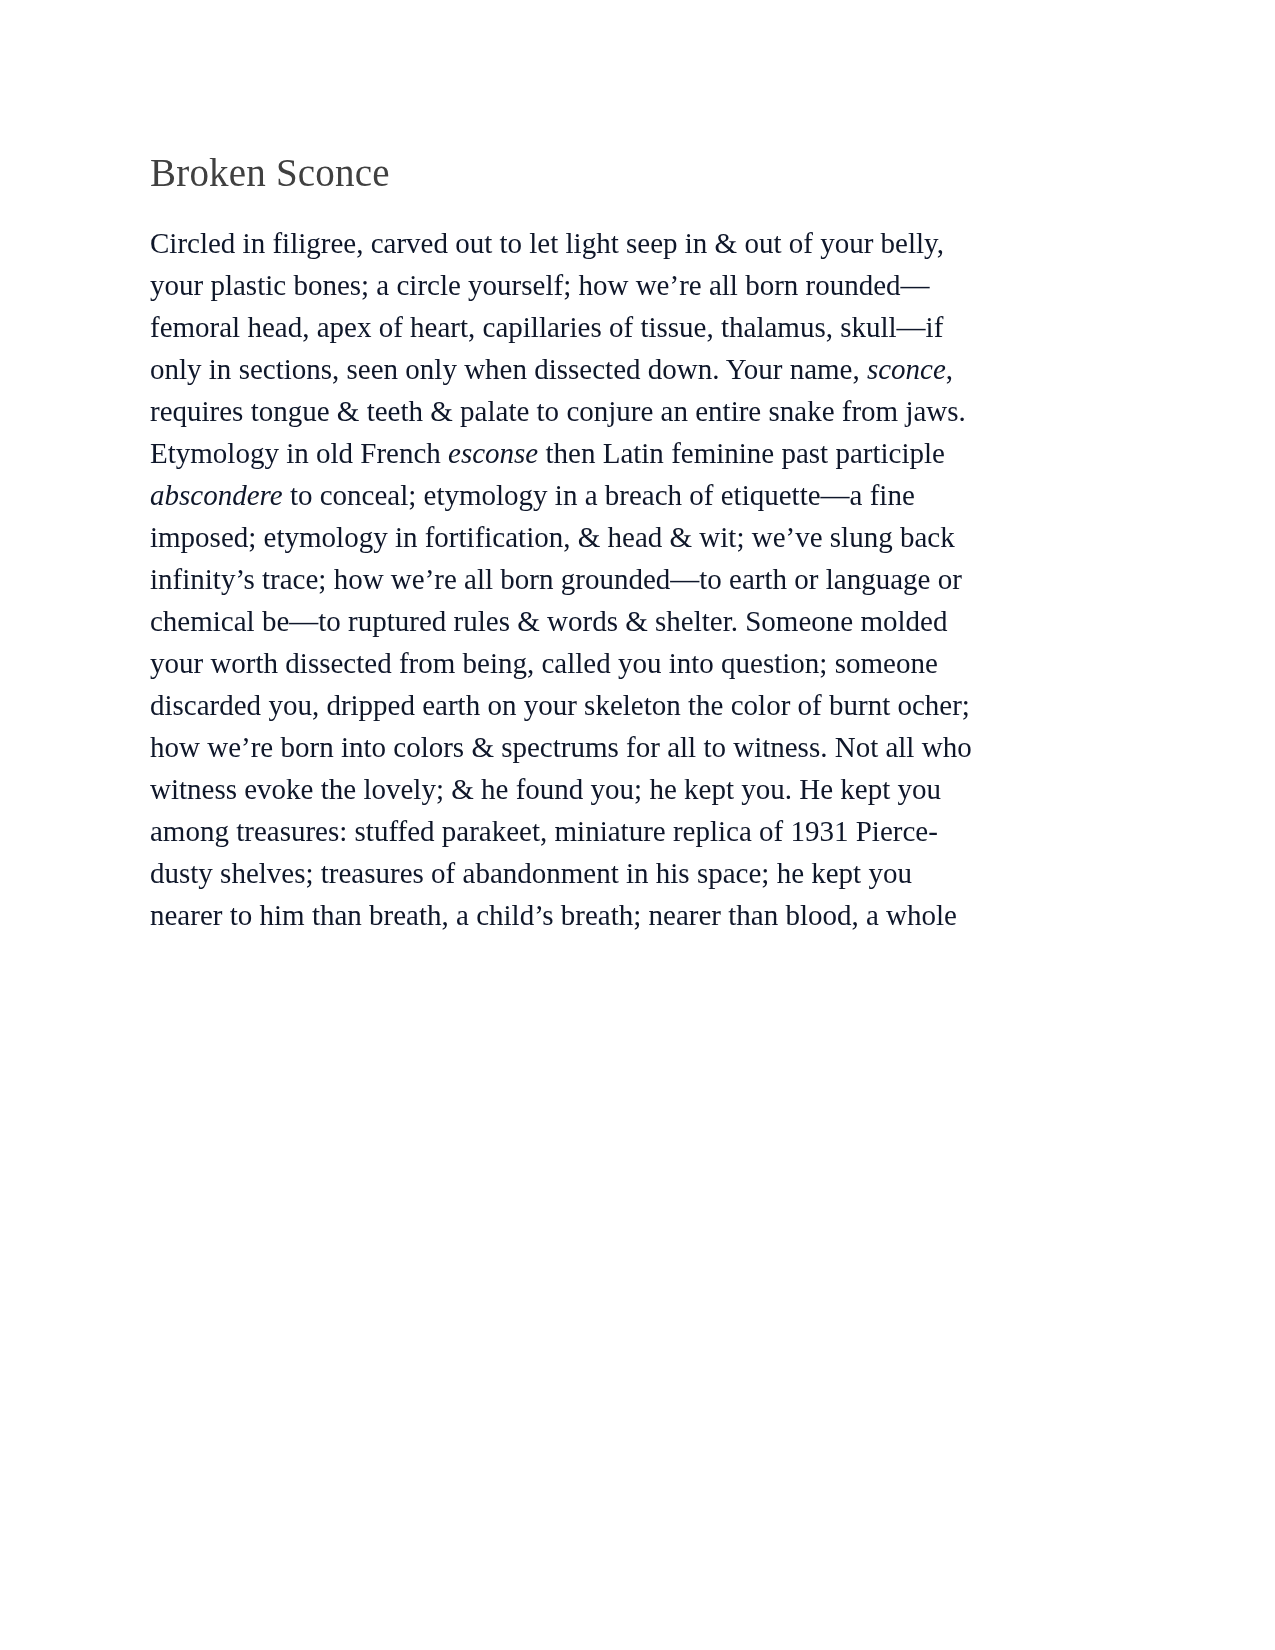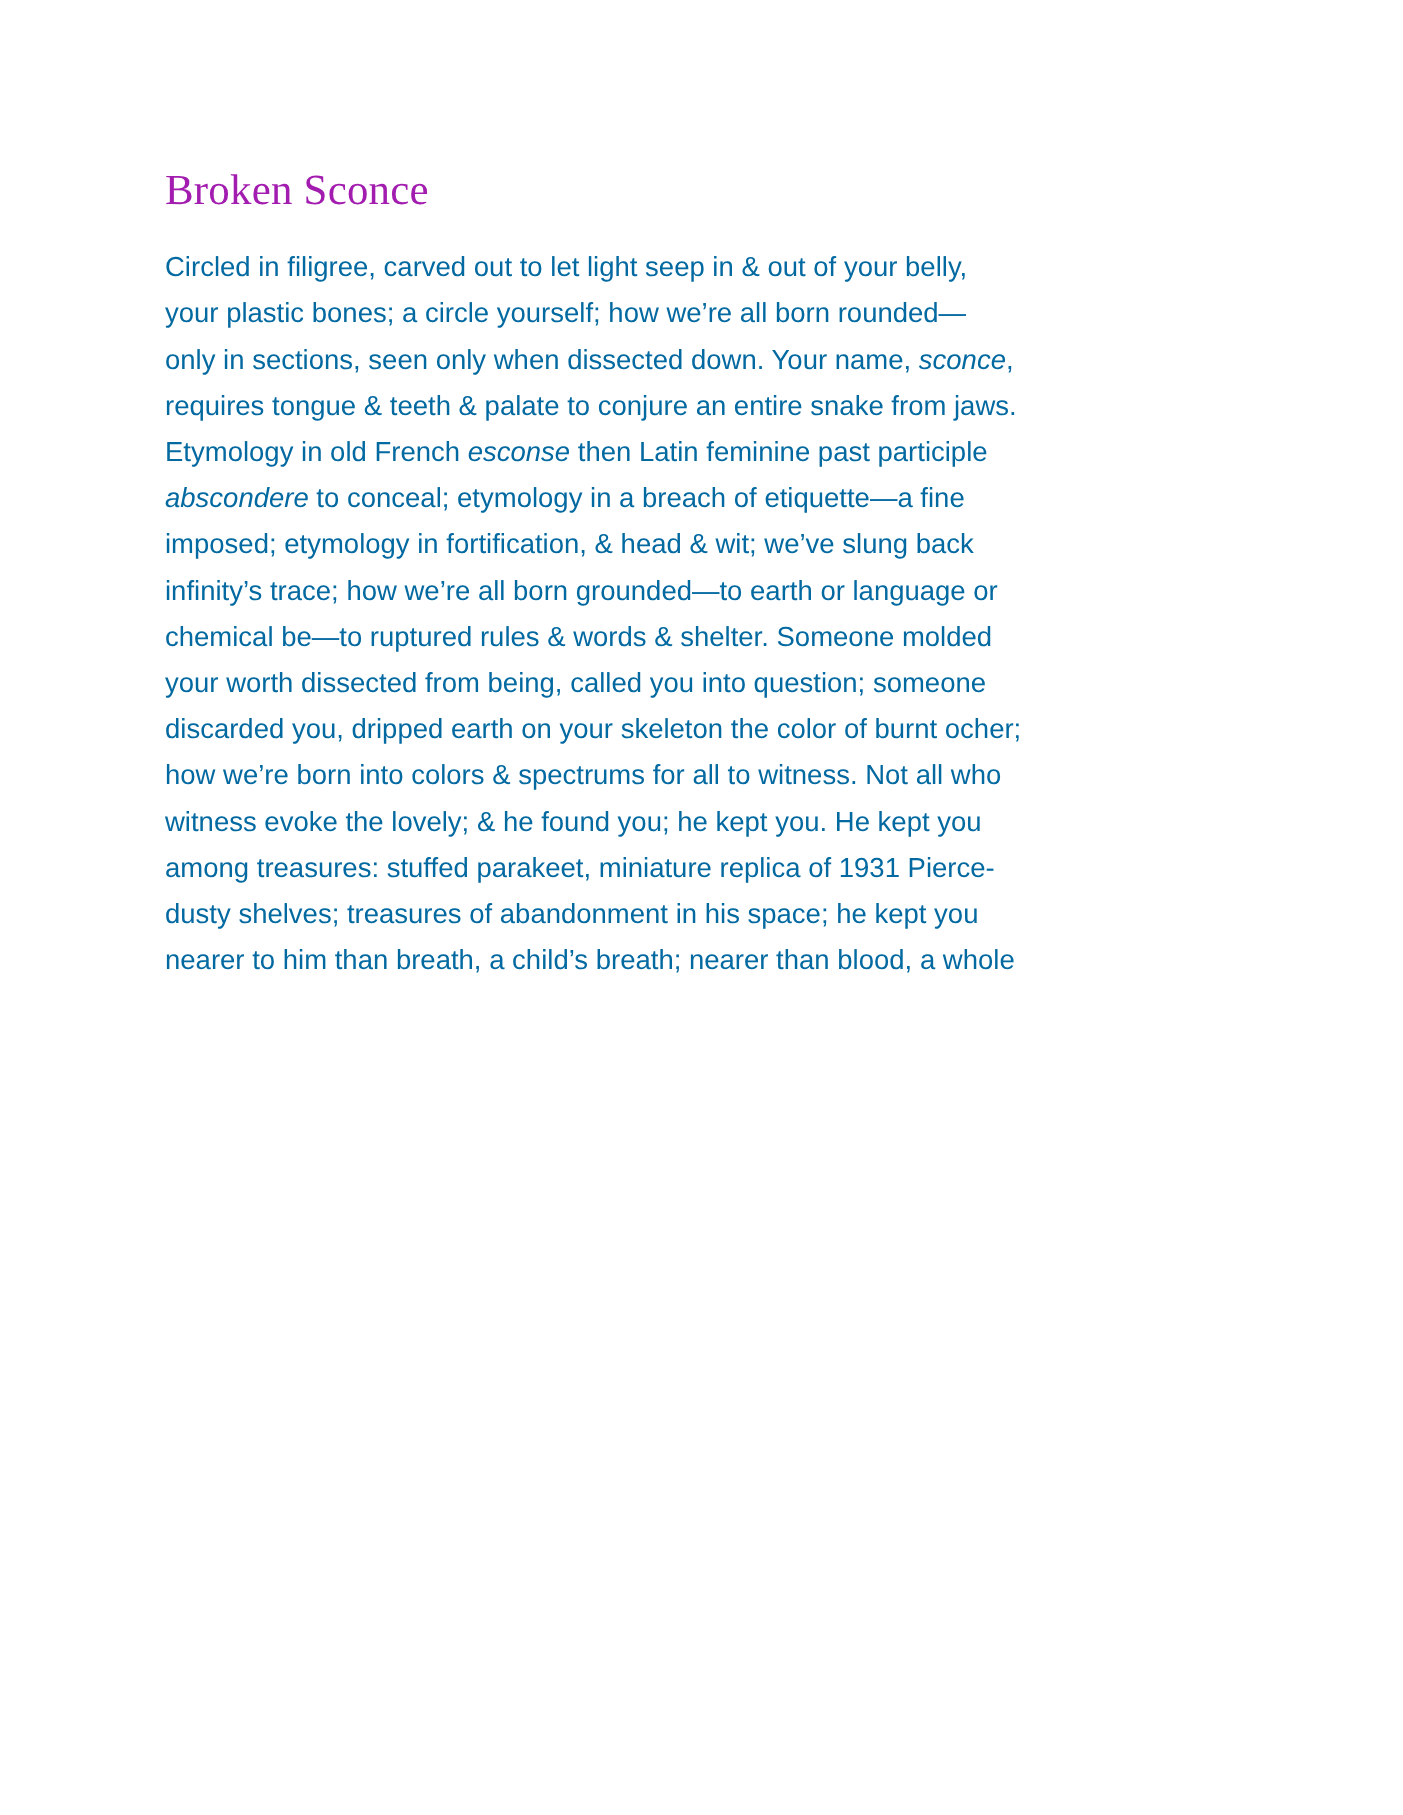--- a/index.html
+++ b/index.html
@@ -1,44 +1,45 @@
 <!DOCTYPE html>
 <html><head>
   <meta charset="utf-8">
   <style>
     html, body { margin: 0; padding: 0; background: #ffffff; }
     body { width: 1275px; height: 1650px; position: relative; overflow: hidden; }
     .page { position: absolute; left: 0; top: 0; width: 1275px; height: 1650px; background: #ffffff; }
     .title {
       position: absolute; left: 150px; top: 150px;
       font-family: "Liberation Serif", "DejaVu Serif", serif;
-      font-size: 39px; color: #a21caf; font-weight: normal; margin: 0; letter-spacing: 0.2px;
+      font-size: 39px; color: #404040; font-weight: normal; margin: 0; letter-spacing: 0.2px;
     }
     .body-text {
       position: absolute; left: 150px; top: 222px; width: 674px;
-      font-family: Liberation Sans, sans-serif;
-      font-size: 25px; color: #0369a1;
+      font-family: Liberation Serif, serif;
+      font-size: 29px; color: #0f172a;
     }
     .line {
       height: 42px; line-height: 42px;
       text-align: justify; text-align-last: justify;
       white-space: nowrap; overflow: visible;
     }
     .line.last { text-align-last: left; }
     .line span { white-space: pre; }
     .it { font-style: italic; margin-top: 28px; }
   </style>
 </head>
 <body>
 
 <div class="page">
   <h1 class="title">Broken Sconce</h1>
   <div class="body-text" id="poem-body">
       <div class="line"><span>Circled</span> <span>in</span> <span>filigree,</span> <span>carved</span> <span>out</span> <span>to</span> <span>let</span> <span>light</span> <span>seep</span> <span>in</span> <span>&amp;</span> <span>out</span> <span>of</span> <span>your</span> <span>belly,</span></div>
       <div class="line"><span>your</span> <span>plastic</span> <span>bones;</span> <span>a</span> <span>circle</span> <span>yourself;</span> <span>how</span> <span>we’re</span> <span>all</span> <span>born</span> <span>rounded—</span></div>
+      <div class="line"><span>femoral</span> <span>head,</span> <span>apex</span> <span>of</span> <span>heart,</span> <span>capillaries</span> <span>of</span> <span>tissue,</span> <span>thalamus,</span> <span>skull—if</span></div>
       <div class="line"><span>only</span> <span>in</span> <span>sections,</span> <span>seen</span> <span>only</span> <span>when</span> <span>dissected</span> <span>down.</span> <span>Your</span> <span>name,</span> <span class="it">sconce</span><span>,</span></div>
       <div class="line"><span>requires</span> <span>tongue</span> <span>&amp;</span> <span>teeth</span> <span>&amp;</span> <span>palate</span> <span>to</span> <span>conjure</span> <span>an</span> <span>entire</span> <span>snake</span> <span>from</span> <span>jaws.</span></div>
       <div class="line"><span>Etymology</span> <span>in</span> <span>old</span> <span>French</span> <span class="it">esconse</span> <span>then</span> <span>Latin</span> <span>feminine</span> <span>past</span> <span>participle</span></div>
       <div class="line"><span class="it">abscondere</span> <span>to</span> <span>conceal;</span> <span>etymology</span> <span>in</span> <span>a</span> <span>breach</span> <span>of</span> <span>etiquette—a</span> <span>fine</span></div>
       <div class="line"><span>imposed;</span> <span>etymology</span> <span>in</span> <span>fortification,</span> <span>&amp;</span> <span>head</span> <span>&amp;</span> <span>wit;</span> <span>we’ve</span> <span>slung</span> <span>back</span></div>
       <div class="line"><span>infinity’s</span> <span>trace;</span> <span>how</span> <span>we’re</span> <span>all</span> <span>born</span> <span>grounded—to</span> <span>earth</span> <span>or</span> <span>language</span> <span>or</span></div>
       <div class="line"><span>chemical</span> <span>be—to</span> <span>ruptured</span> <span>rules</span> <span>&amp;</span> <span>words</span> <span>&amp;</span> <span>shelter.</span> <span>Someone</span> <span>molded</span></div>
       <div class="line"><span>your</span> <span>worth</span> <span>dissected</span> <span>from</span> <span>being,</span> <span>called</span> <span>you</span> <span>into</span> <span>question;</span> <span>someone</span></div>
       <div class="line"><span>discarded</span> <span>you,</span> <span>dripped</span> <span>earth</span> <span>on</span> <span>your</span> <span>skeleton</span> <span>the</span> <span>color</span> <span>of</span> <span>burnt</span> <span>ocher;</span></div>
       <div class="line"><span>how</span> <span>we’re</span> <span>born</span> <span>into</span> <span>colors</span> <span>&amp;</span> <span>spectrums</span> <span>for</span> <span>all</span> <span>to</span> <span>witness.</span> <span>Not</span> <span>all</span> <span>who</span></div>

